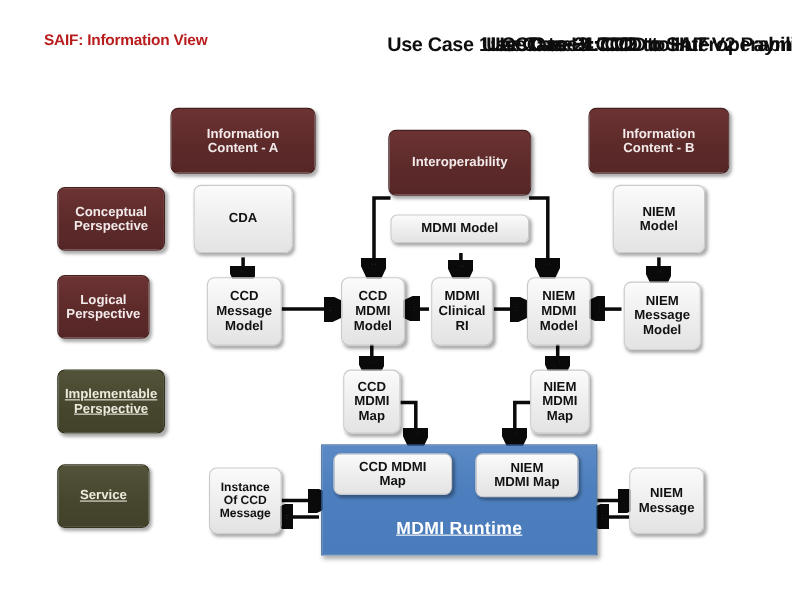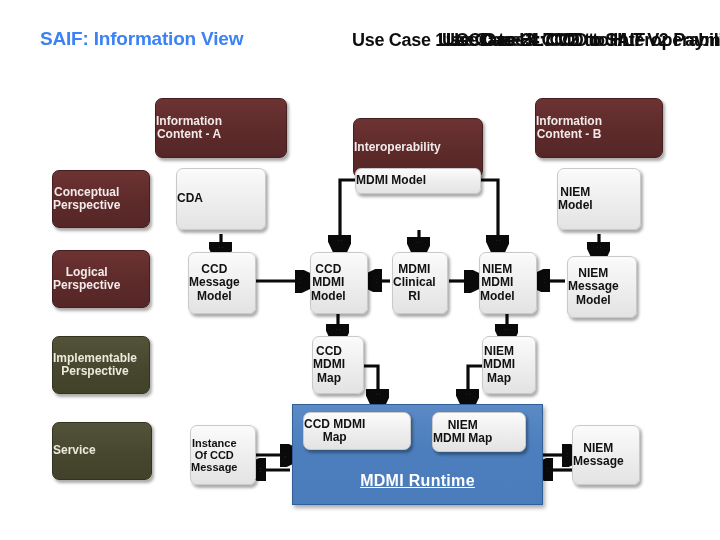--- a/index.html
+++ b/index.html
@@ -14,23 +14,23 @@
     background: #ffffff;
     font-family: "Liberation Sans", sans-serif;
     overflow: hidden;
   }
 
   
   .title-left {
     position: absolute;
     left: 40px;
     top: 28px;
-    font-size: 19px;
-    font-weight: bold;
-    color: #3b82f6;
+    font-size: 14px;
+    font-weight: bold;
+    color: #b91c1c;
     letter-spacing: -0.2px;
     white-space: nowrap;
   }
   .title-right-wrap {
     position: absolute;
     left: 352px;
     top: 30px;
     width: 330px;
     height: 26px;
   }
@@ -48,21 +48,21 @@
   .title-right-wrap .ovl.v2 { left: 86px; }
   .title-right-wrap .ovl.v3 { left: 90px; }
   .title-right-wrap .ovl.v4 { left: 94px; }
 
   
   .box {
     position: absolute;
     box-sizing: border-box;
     display: flex;
     align-items: center;
-    justify-content: flex-start;
+    justify-content: center;
     text-align: center;
     line-height: 1.12;
     border-radius: 7px;
     box-shadow: 2px 2.5px 3px rgba(0,0,0,0.33);
   }
 
   
   .box.maroon {
     background: linear-gradient(180deg, #6d3333 0%, #5d2a2a 55%, #562626 100%);
     color: #f2eaea;
@@ -70,30 +70,31 @@
     font-size: 12px;
     border: 1px solid #43201f;
   }
   
   .box.olive {
     background: linear-gradient(180deg, #53533a 0%, #46462e 60%, #42422b 100%);
     color: #eceadd;
     font-weight: bold;
     font-size: 12px;
     border: 1px solid #33331f;
+    text-decoration: underline;
   }
   
   .box.grey {
     background: linear-gradient(180deg, #fbfbfb 0%, #efefef 48%, #e3e3e3 100%);
     color: #111111;
     font-weight: bold;
     font-size: 12px;
     border: 1px solid #c9c9c9;
   }
-  .box.grey.flat { border-radius: 6px; }
+  .box.grey.flat { border-radius: 6px; margin-top: 27px; }
   .box.small { font-size: 11px; }
 
   
   .runtime {
     position: absolute;
     box-sizing: border-box;
     background: linear-gradient(180deg, #5b8ac6 0%, #4d7fbe 40%, #4a7cbb 100%);
     border: 1px solid #2f5f96;
     box-shadow: 2px 3px 4px rgba(0,0,0,0.33);
   }
@@ -179,35 +180,35 @@
     <line x1="572" y1="470" x2="543" y2="470" marker-end="url(#ah)"></line>
   </svg>
 
   <div class="box maroon" style="left:52px; top:170px; width:98px; height:58px;">
     <div>
       <div>Conceptual</div>
       <div>Perspective</div>
     </div>
   </div>
 
-  <div class="box maroon" style="left:52px; top:250px; width:98px; height:58px;">
+  <div class="box maroon" style="left:52px; top:250px; width:84px; height:58px;">
     <div>
       <div>Logical</div>
       <div>Perspective</div>
     </div>
   </div>
 
   <div class="box olive" style="left:52px; top:336px; width:98px; height:58px;">
     <div>
       <div>Implementable</div>
       <div>Perspective</div>
     </div>
   </div>
 
-  <div class="box olive" style="left:52px; top:422px; width:100px; height:58px;">
+  <div class="box olive" style="left:52px; top:422px; width:84px; height:58px;">
     <div>Service</div>
   </div>
 
   <div class="box maroon" style="left:155px; top:98px; width:132px; height:60px;">
     <div>
       <div>Information</div>
       <div>Content  - A</div>
     </div>
   </div>
 

